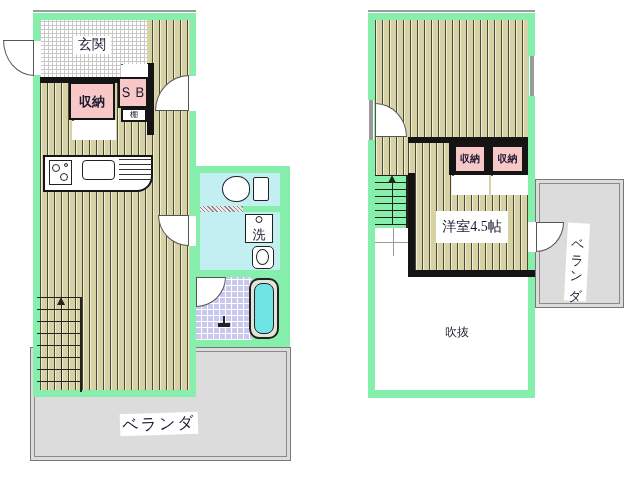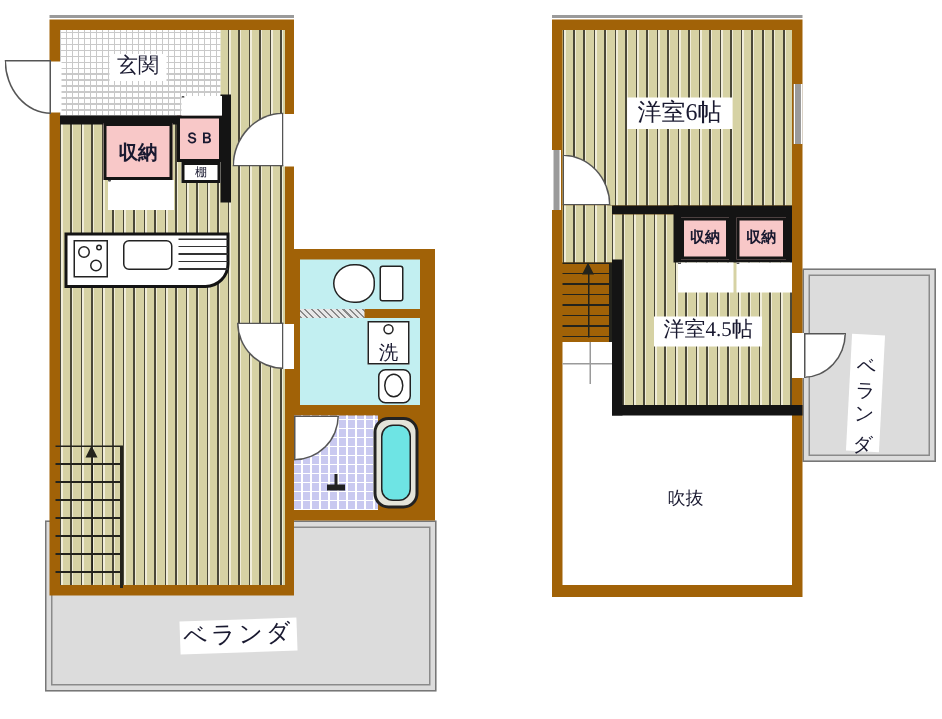--- a/index.html
+++ b/index.html
@@ -1,21 +1,21 @@
 <!DOCTYPE html>
 <html><head>
 <meta charset="utf-8">
 <style>
   html,body{margin:0;padding:0;background:#fff;}
   #canvas{position:relative;width:628px;height:479px;background:#fff;overflow:hidden;
           font-family:"Liberation Serif","DejaVu Serif",serif;}
   #canvas *{position:absolute;box-sizing:border-box;}
 
   
-  .wallblock{background:#a16207;}
+  .wallblock{background:#86efac;}
   .tatami{background:repeating-linear-gradient(90deg,#4a4839 0 1px,#f0edda 1px 2px,#d6d2a4 2px 7px);}
   .gridtile{background-color:#fff;
     background-image:repeating-linear-gradient(0deg,#c9c9c9 0 1px,transparent 1px 4px),
                      repeating-linear-gradient(90deg,#c9c9c9 0 1px,transparent 1px 4px);}
   .wet{background:#c2eff1;}
   .bathtile{background-color:#c9c9f0;
     background-image:repeating-linear-gradient(0deg,#ffffff 0 1px,transparent 1px 6px),
                      repeating-linear-gradient(90deg,#ffffff 0 1px,transparent 1px 6px);}
   .veranda{background:#dcdcdc;border:1px solid #777;
            box-shadow:inset 0 0 0 3px #dcdcdc, inset 0 0 0 4px #8a8a8a;}
@@ -99,21 +99,21 @@
 
     <div class="gridtile" style="left:7px;top:7px;width:107px;height:58px;"></div>
     <div class="lbl" style="left:40px;top:23px;width:38px;height:18px;font-size:14px;">玄関</div>
     <div style="left:7px;top:64px;width:107px;height:6px;background:#141414;"></div>
 
     <div class="pinkbox" style="left:36px;top:69px;width:46px;height:38px;">
       <span class="lbl" style="position:static;background:transparent;font-size:13px;">収納</span>
     </div>
     <div style="left:114px;top:50px;width:7px;height:72px;background:#141414;"></div>
     <div class="pinkbox" style="left:85px;top:64px;width:30px;height:31px;">
-      <span class="lbl" style="position:static;background:transparent;font-size:10px;font-weight:bold;">ＳＢ</span>
+      <span class="lbl" style="position:static;background:transparent;font-size:14px;font-weight:normal;">ＳＢ</span>
     </div>
     <div class="whitebox" style="left:88px;top:95px;width:26px;height:14px;">
       <span class="lbl" style="position:static;background:transparent;font-size:8px;">棚</span>
     </div>
     <div class="scallops up" style="left:88px;top:51px;width:27px;height:13px;">
         <i></i>
         <i></i>
       </div>
     <div class="scallops down" style="left:39px;top:107px;width:44px;height:20px;">
         <i></i>
@@ -145,21 +145,20 @@
   <div class="gap" style="left:33px;top:41px;width:8px;height:34px;"></div>
   <div class="arc bl" style="left:3px;top:40px;width:31px;height:36px;"></div>
 
   <div class="veranda" style="left:535px;top:179px;width:89px;height:129px;"></div>
   <div class="lbl" style="left:566px;top:223px;width:22px;height:78px;font-size:13px;writing-mode:vertical-rl;text-orientation:upright;letter-spacing:2px;transform:rotate(3deg);">ベランダ</div>
 
   <div class="grayline" style="left:368px;top:10px;width:167px;height:2px;"></div>
   <div class="wallblock" style="left:368px;top:13px;width:167px;height:385px;">
 
     <div class="tatami" style="left:7px;top:7px;width:153px;height:117px;"></div>
-    <div class="lbl" style="left:50px;top:52px;width:70px;height:21px;font-size:16px;">洋室6帖</div>
     <div class="arc tr" style="left:7px;top:90px;width:32px;height:34px;"></div>
     <div style="left:37px;top:124px;width:48px;height:6px;background:#141414;"></div>
 
     <div class="tatami" style="left:7px;top:124px;width:33px;height:38px;"></div>
     <div class="tatami steps2" style="left:7px;top:162px;width:33px;height:53px;">
       <div class="arrow-line"></div>
       <div class="arrow-head"></div>
     </div>
     <div class="landing" style="left:7px;top:215px;width:33px;height:28px;"></div>
 
@@ -178,21 +177,21 @@
       </div>
     </div>
     <div class="scallops down" style="left:84px;top:162px;width:37px;height:20px;">
         <i></i>
         <i></i>
       </div>
     <div class="scallops down" style="left:123px;top:162px;width:37px;height:20px;">
         <i></i>
         <i></i>
       </div>
-    <div class="lbl" style="left:68px;top:198px;width:72px;height:20px;font-size:14px;">洋室4.5帖</div>
+    <div class="lbl" style="left:68px;top:198px;width:72px;height:32px;font-size:14px;">洋室4.5帖</div>
 
     <div class="lbl" style="left:65px;top:306px;width:48px;height:25px;font-size:12px;">吹抜</div>
 
     <div class="window" style="left:0;top:87px;width:6px;height:40px;"></div>
     <div class="window" style="left:161px;top:43px;width:6px;height:40px;"></div>
   </div>
 
   <div class="gap" style="left:528px;top:222px;width:8px;height:30px;"></div>
   <div class="arc br" style="left:536px;top:222px;width:28px;height:30px;"></div>
 

